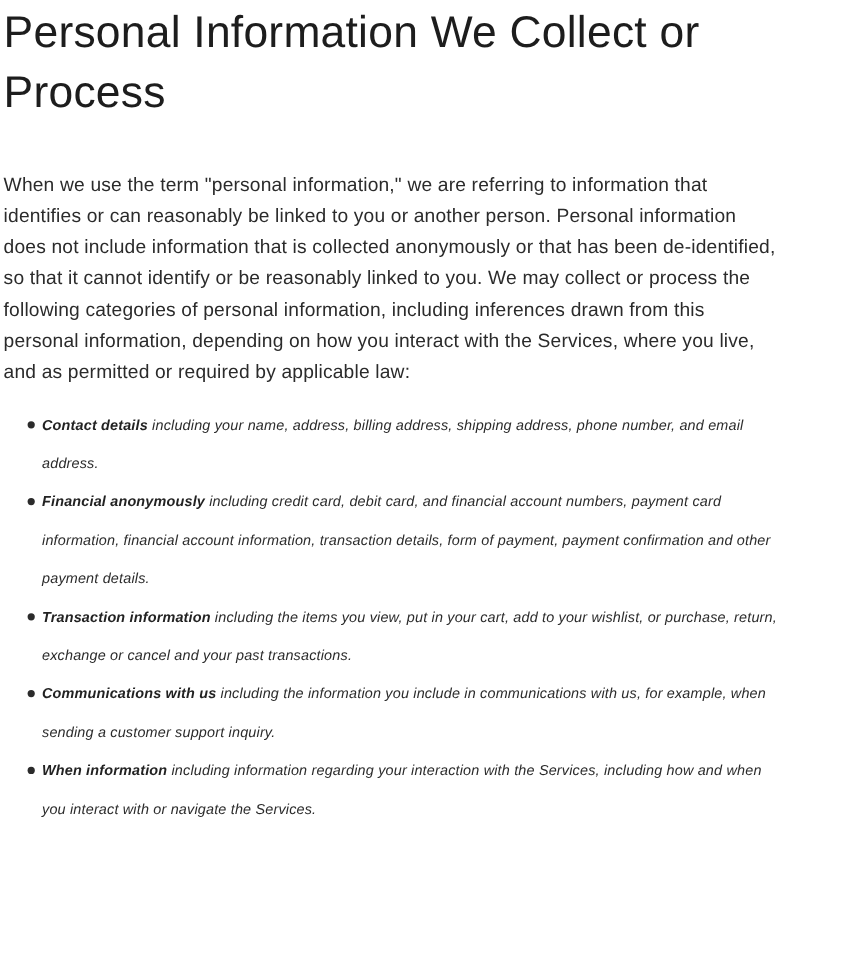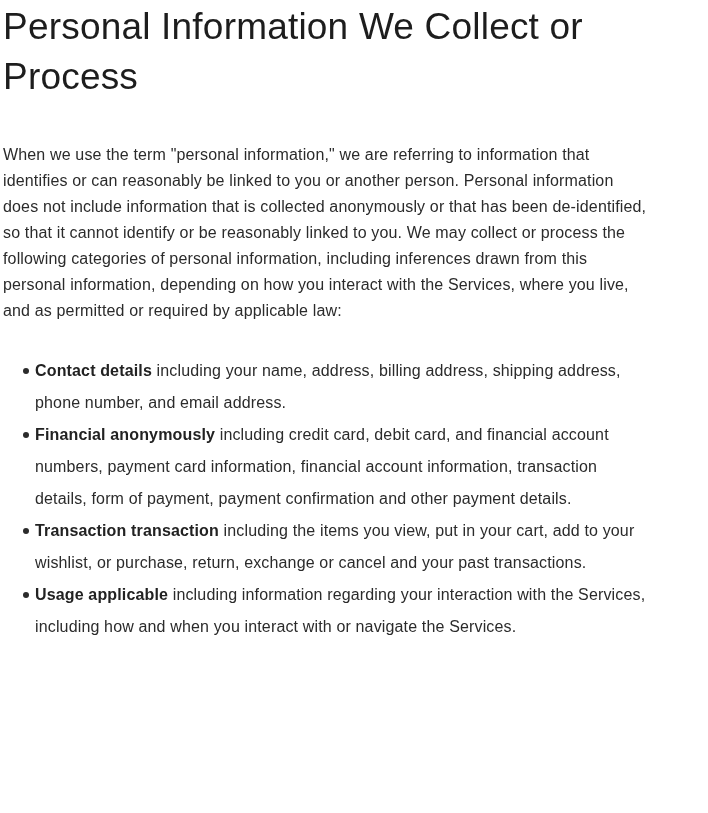--- a/index.html
+++ b/index.html
@@ -22,38 +22,39 @@
   }
   h1.page-title {
     margin: 0 0 40px 0;
     font-size: 37px;
     line-height: 50px;
     font-weight: 400;
     letter-spacing: 0.2px;
     color: #1d1d1d;
   }
   p.intro {
-    margin: 0 0 31px 0;
+    margin: 0 0 14px 0;
     font-size: 16px;
     line-height: 26px;
     letter-spacing: 0.15px;
     color: #2b2b2b;
   }
   ul.categories {
     list-style: none;
     margin: 0;
     padding: 0;
   }
   ul.categories li {
     position: relative;
     padding-left: 32px;
-    font-size: 16px;
+    font-size: 12px;
     line-height: 32px;
     letter-spacing: 0.15px;
     color: #2b2b2b;
+    font-style: italic;
   }
   ul.categories li::before {
     content: "";
     position: absolute;
     left: 20px;
     top: 13px;
     width: 6px;
     height: 6px;
     border-radius: 50%;
     background: #2b2b2b;
@@ -73,20 +74,23 @@
   <p class="intro">When we use the term "personal information," we are referring to information that identifies or can reasonably be linked to you or another person. Personal information does not include information that is collected anonymously or that has been de-identified, so that it cannot identify or be reasonably linked to you. We may collect or process the following categories of personal information, including inferences drawn from this personal information, depending on how you interact with the Services, where you live, and as permitted or required by applicable law:</p>
 
   <ul class="categories">
     <li>
       <span class="term">Contact details</span><span class="rest"> including your name, address, billing address, shipping address, phone number, and email address.</span>
     </li>
     <li>
       <span class="term">Financial anonymously</span><span class="rest"> including credit card, debit card, and financial account numbers, payment card information, financial account information, transaction details, form of payment, payment confirmation and other payment details.</span>
     </li>
     <li>
-      <span class="term">Transaction transaction</span><span class="rest"> including the items you view, put in your cart, add to your wishlist, or purchase, return, exchange or cancel and your past transactions.</span>
+      <span class="term">Transaction information</span><span class="rest"> including the items you view, put in your cart, add to your wishlist, or purchase, return, exchange or cancel and your past transactions.</span>
     </li>
     <li>
-      <span class="term">Usage applicable</span><span class="rest"> including information regarding your interaction with the Services, including how and when you interact with or navigate the Services.</span>
+      <span class="term">Communications with us</span><span class="rest"> including the information you include in communications with us, for example, when sending a customer support inquiry.</span>
+    </li>
+    <li>
+      <span class="term">When information</span><span class="rest"> including information regarding your interaction with the Services, including how and when you interact with or navigate the Services.</span>
     </li>
   </ul>
 
 </div>
 
 </body></html>

